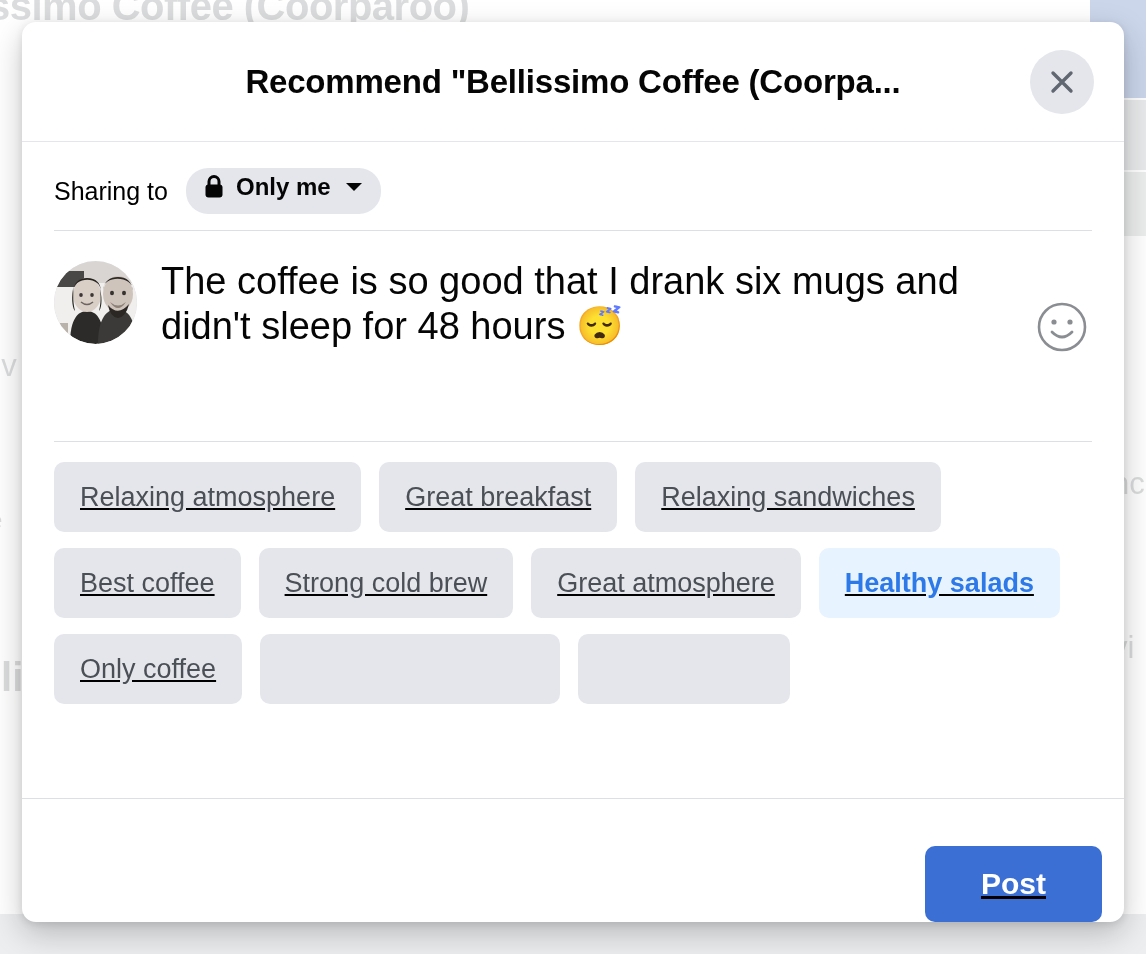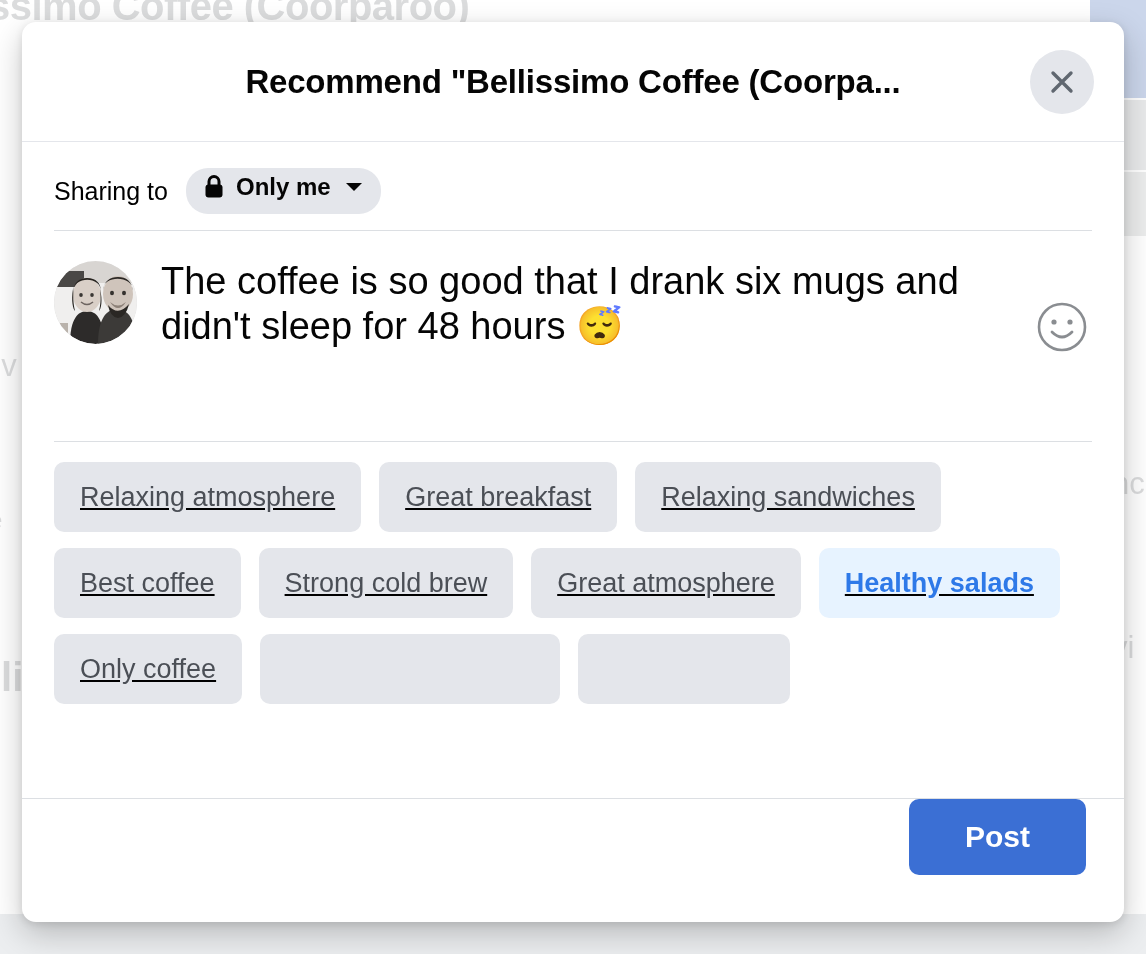--- a/index.html
+++ b/index.html
@@ -224,23 +224,24 @@
     height: 24px;
     background: #ffffff;
     pointer-events: none;
   }
 
   
   #modal-footer {
     flex: 0 0 124px;
     border-top: 1px solid #dcdfe3;
     display: flex;
-    align-items: flex-start;
+    align-items: flex-end;
     justify-content: flex-end;
-    padding: 0 38px;
+    padding: 0 22px;
+    text-decoration: underline;
   }
   #post-button {
     background: #3b6fd4;
     color: #ffffff;
     border: none;
     border-radius: 10px;
     font-size: 30px;
     font-weight: bold;
     font-family: "Liberation Sans", sans-serif;
     padding: 0 56px;

